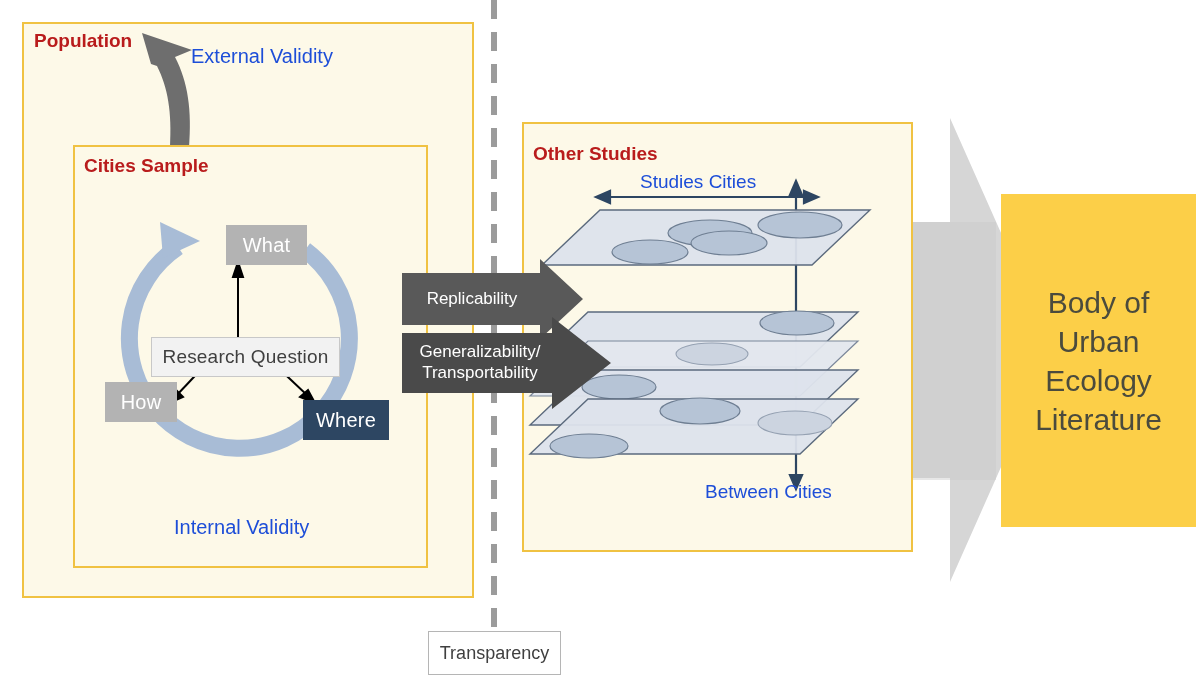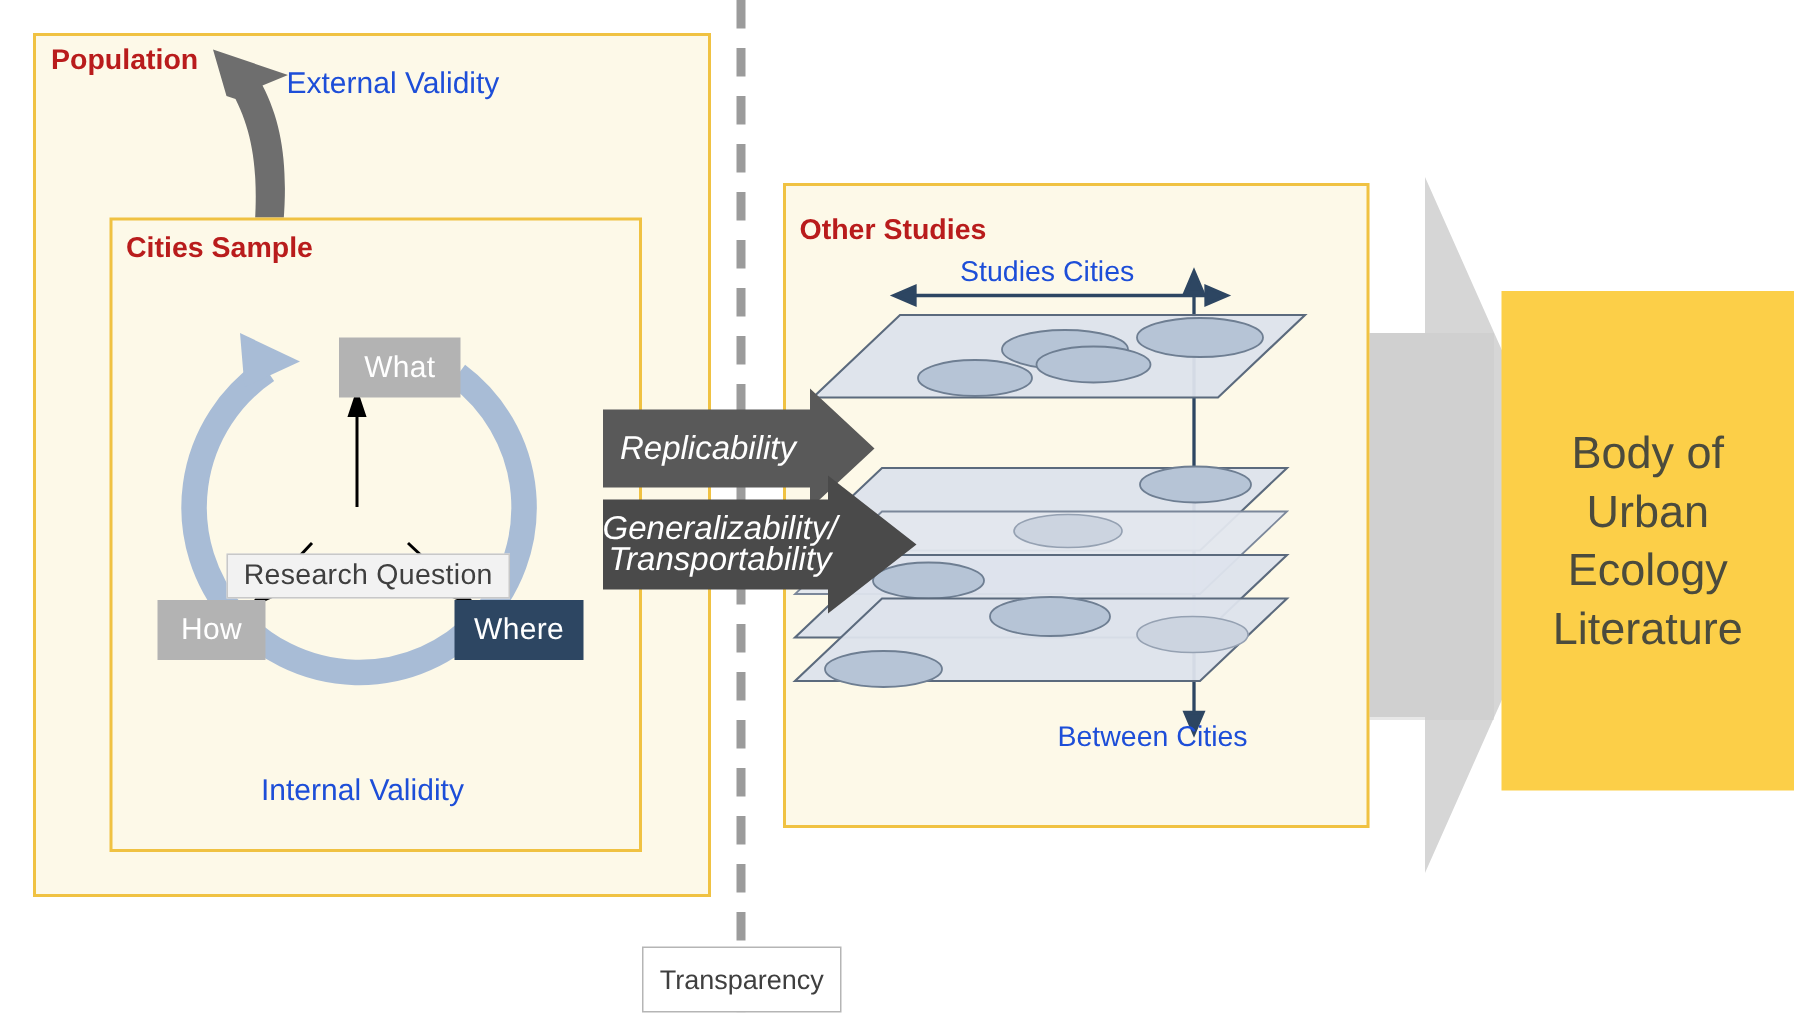--- a/index.html
+++ b/index.html
@@ -68,26 +68,25 @@
     color: #1d4ed8;
     white-space: nowrap;
   }
   .cap.med   { font-size: 19px; }
   .cap.big   { font-size: 20px; }
 
   
   .chev-label {
     position: absolute;
     color: #ffffff;
-    font-size: 22px;
+    font-size: 17px;
     line-height: 21px;
     text-align: center;
     white-space: pre-line;
     pointer-events: none;
-    font-style: italic;
   }
 
   
   .transparency {
     position: absolute;
     background: #ffffff;
     border: 1px solid #b5b5b5;
     box-sizing: border-box;
     display: flex;
     align-items: center;
@@ -157,27 +156,27 @@
       <polygon points="169,403 183,397 176,390"></polygon>
 
       <line x1="272" y1="362" x2="308" y2="396"></line>
       <polygon points="315,403 300,397 308,390"></polygon>
     </g>
   </svg>
 
   <div class="node grey" style="left:202px; top:225px; width:81px; height:40px;margin-left:24px;">
     <span>What</span>
   </div>
-  <div class="node grey" style="left:105px; top:400px; width:72px; height:40px;text-align:right;">
+  <div class="node grey" style="left:105px; top:382px; width:72px; height:40px;text-align:right;">
     <span>How</span>
   </div>
   <div class="node navy" style="left:303px; top:400px; width:86px; height:40px;">
     <span>Where</span>
   </div>
-  <div class="node white" style="left:151px; top:337px; width:189px; height:30px;margin-top:32px;">
+  <div class="node white" style="left:151px; top:337px; width:189px; height:40px;">
     <span>Research Question</span>
   </div>
 
   <div class="cap big" style="left:174px; top:516px;">Internal Validity</div>
 
   <svg class="layer" viewBox="0 0 1200 675">
     <line x1="494" y1="0" x2="494" y2="675" stroke="#9b9b9b" stroke-width="6" stroke-dasharray="19 13"></line>
   </svg>
   <div class="transparency" style="left:428px; top:631px; width:133px; height:44px;">
     <span>Transparency</span>

